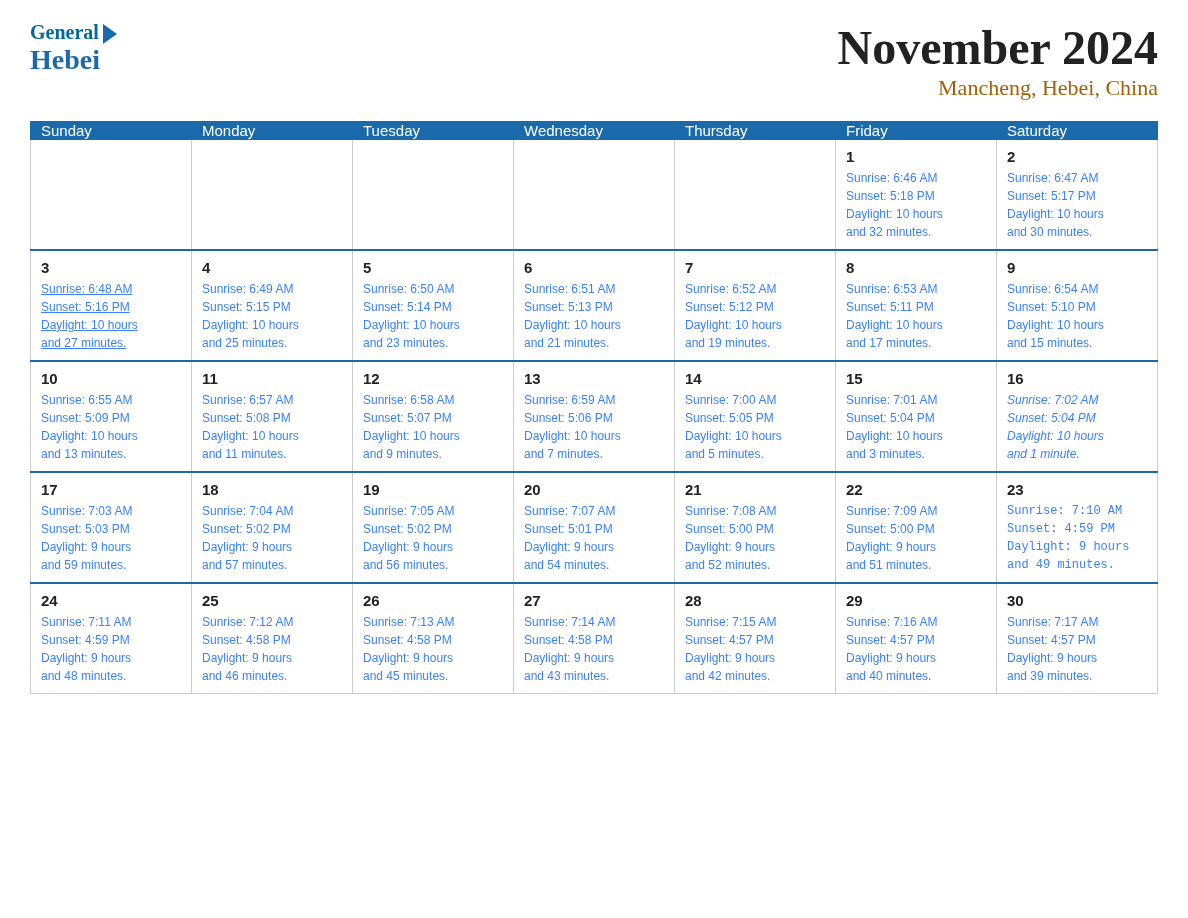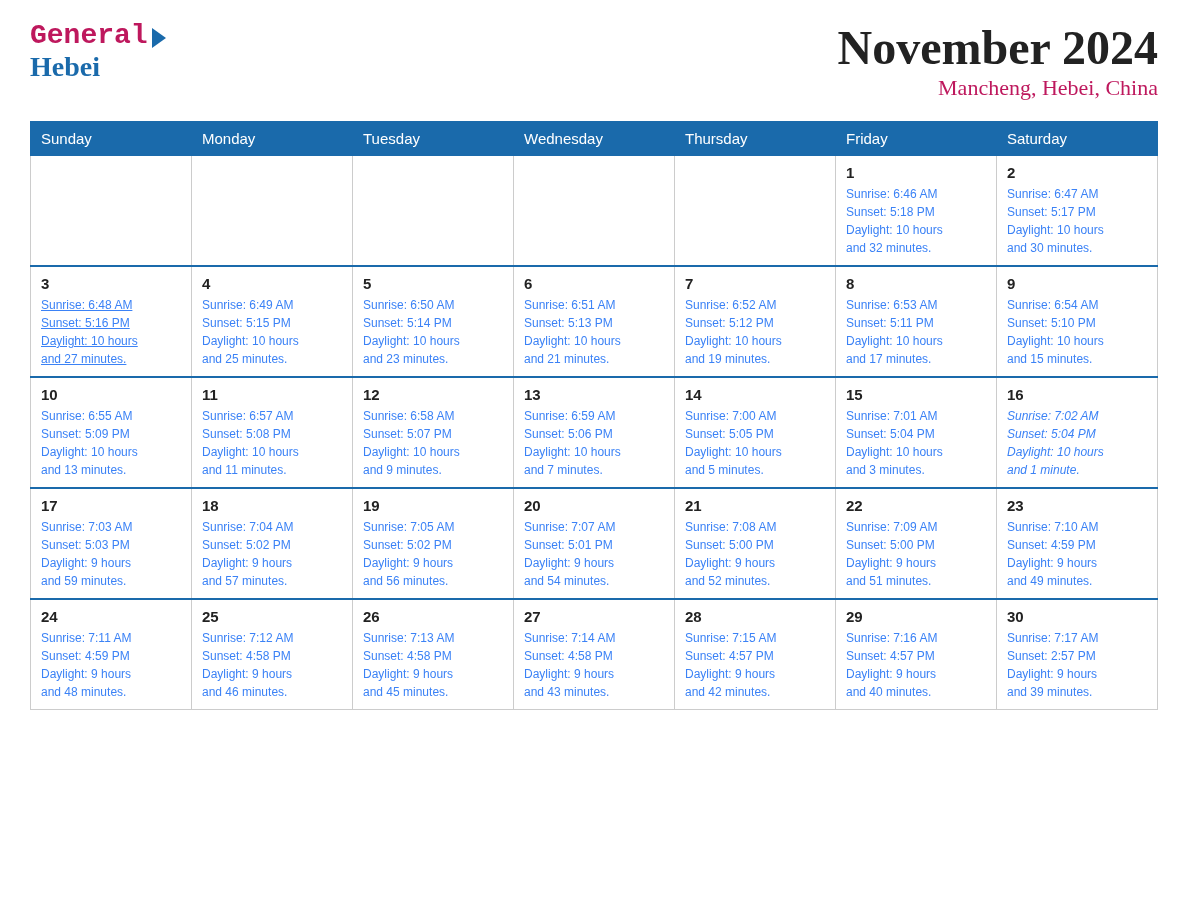--- a/index.html
+++ b/index.html
@@ -19,24 +19,24 @@
     .logo-area {
       display: flex;
       flex-direction: column;
       align-items: flex-start;
     }
     .logo-text {
       display: flex;
       align-items: center;
     }
     .logo-general {
-      font-size: 28px;
+      font-size: 20px;
       font-weight: bold;
-      color: #be185d;
-      font-family: Liberation Mono, monospace;
+      color: #0369a1;
+      font-family: Liberation Serif, serif;
     }
     .logo-arrow {
       width: 0;
       height: 0;
       border-left: 14px solid #1a6aab;
       border-top: 10px solid transparent;
       border-bottom: 10px solid transparent;
       margin-left: 4px;
       margin-top: 4px;
     }
@@ -50,32 +50,32 @@
       text-align: right;
     }
     .month-year {
       font-size: 48px;
       font-weight: bold;
       color: #222;
       font-family: Georgia, serif;
     }
     .location {
       font-size: 22px;
-      color: #be185d;
+      color: #a16207;
       font-family: Georgia, serif;
     }
     .calendar-table {
       width: 100%;
       border-collapse: collapse;
       border: 1px solid #1a6aab;
     }
     .calendar-table th {
       background-color: #1a6aab;
       color: #ffffff;
-      padding: 8px 10px;
+      padding: 0 10px;
       text-align: left;
       font-size: 15px;
       font-weight: normal;
       border: 1px solid #1a6aab;
     }
     .calendar-table td {
       vertical-align: top;
       padding: 8px 10px;
       border: 1px solid #cccccc;
       width: 14.28%;
@@ -292,21 +292,21 @@
         </td>
         <td>
           <span class="day-number">22</span>
           <div class="day-info" style="white-space: pre-line;">Sunrise: 7:09 AM
 Sunset: 5:00 PM
 Daylight: 9 hours
 and 51 minutes.</div>
         </td>
         <td>
           <span class="day-number">23</span>
-          <div class="day-info" style="white-space: pre-line;">Sunrise: 7:10 AM
+          <div class="day-info" style="white-space: pre-line; font-family: Liberation Mono, monospace;">Sunrise: 7:10 AM
 Sunset: 4:59 PM
 Daylight: 9 hours
 and 49 minutes.</div>
         </td>
       </tr>
       <tr class="row-divider">
         <td>
           <span class="day-number">24</span>
           <div class="day-info" style="white-space: pre-line;">Sunrise: 7:11 AM
 Sunset: 4:59 PM
@@ -344,19 +344,19 @@
         <td>
           <span class="day-number">29</span>
           <div class="day-info" style="white-space: pre-line;">Sunrise: 7:16 AM
 Sunset: 4:57 PM
 Daylight: 9 hours
 and 40 minutes.</div>
         </td>
         <td>
           <span class="day-number">30</span>
           <div class="day-info" style="white-space: pre-line;">Sunrise: 7:17 AM
-Sunset: 2:57 PM
+Sunset: 4:57 PM
 Daylight: 9 hours
 and 39 minutes.</div>
         </td>
       </tr>
     </tbody>
 </table>
 
 </body></html>

